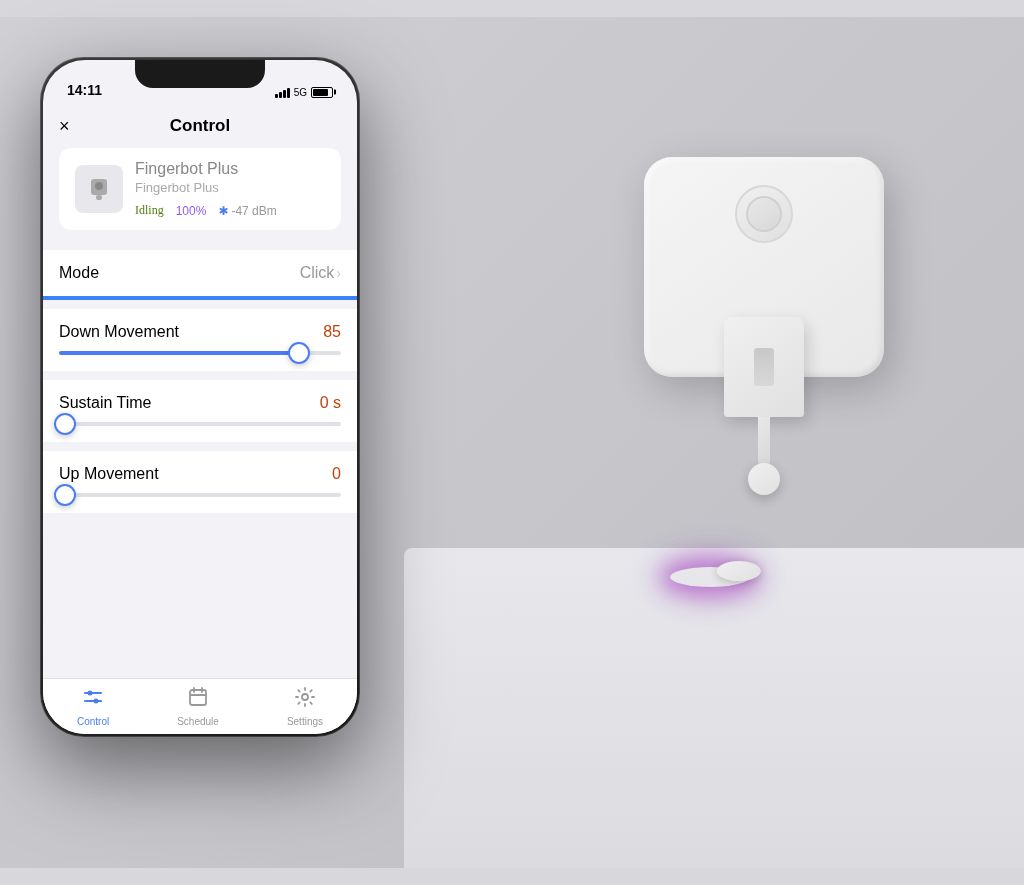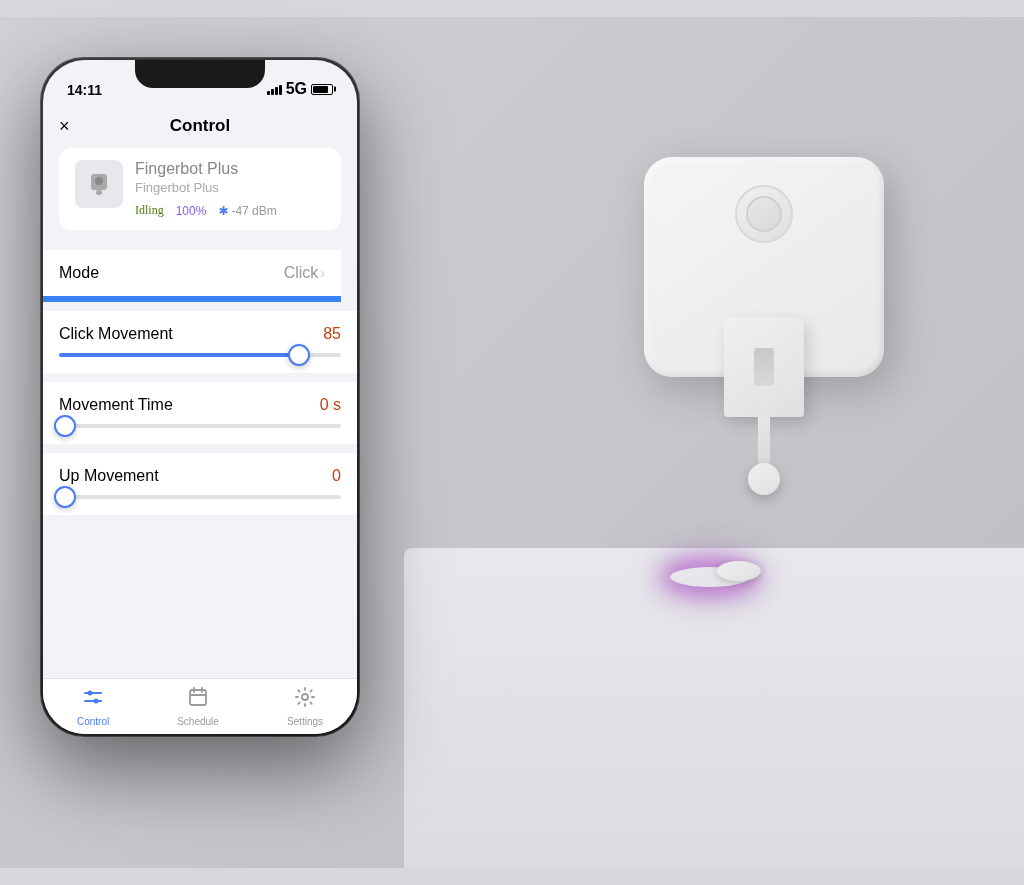--- a/index.html
+++ b/index.html
@@ -107,22 +107,22 @@
       height: 12px;
     }
 
     .signal-bar {
       width: 3px;
       background: #000;
       border-radius: 1px;
     }
 
     .status-5g {
-      font-size: 16px;
-      font-weight: 700;
+      font-size: 10px;
+      font-weight: 400;
       color: #000;
     }
 
     .battery-icon {
       width: 22px;
       height: 11px;
       border: 1.5px solid #000;
       border-radius: 2px;
       position: relative;
       display: flex;
@@ -179,20 +179,21 @@
     
     .device-card {
       position: absolute;
       top: 88px;
       left: 16px;
       right: 16px;
       background: #fff;
       border-radius: 12px;
       padding: 12px 16px;
       display: flex;
+      align-items: center;
       gap: 12px;
     }
 
     .device-icon {
       width: 48px;
       height: 48px;
       background: #e8e8ec;
       border-radius: 8px;
       display: flex;
       align-items: center;
@@ -254,26 +255,26 @@
       top: 190px;
       left: 0;
       right: 0;
       bottom: 56px;
       background: #f2f2f7;
       overflow: hidden;
     }
 
     .section-row {
       background: #fff;
-      margin: 0 16px 1px 0;
+      margin: 0 0 1px 0;
       padding: 14px 16px;
       display: flex;
       align-items: center;
       justify-content: space-between;
-      border-bottom: 6px solid #3b82f6;
+      border-bottom: 4px solid #3b82f6;
     }
 
     .section-label {
       font-size: 16px;
       color: #000;
       font-weight: 400;
     }
 
     .section-value {
       font-size: 16px;
@@ -587,34 +588,34 @@
             <span class="section-value">
               <span>Click</span>
               <span class="chevron">›</span>
             </span>
           </div>
 
           <div class="section-gap"></div>
 
           <div class="slider-section">
             <div class="slider-header">
-              <span class="slider-label">Click Movement</span>
+              <span class="slider-label">Down Movement</span>
               <span class="slider-num">85</span>
             </div>
             <div class="slider-track">
               <div class="slider-fill" style="width:85%"></div>
               <div class="slider-thumb" style="left:85%"></div>
             </div>
           </div>
 
           <div class="section-gap"></div>
 
           <div class="slider-section">
             <div class="slider-header">
-              <span class="slider-label">Movement Time</span>
+              <span class="slider-label">Sustain Time</span>
               <span class="slider-num">0 s</span>
             </div>
             <div class="slider-track">
               <div class="slider-fill" style="width:2%"></div>
               <div class="slider-thumb" style="left:2%"></div>
             </div>
           </div>
 
           <div class="section-gap"></div>
 

